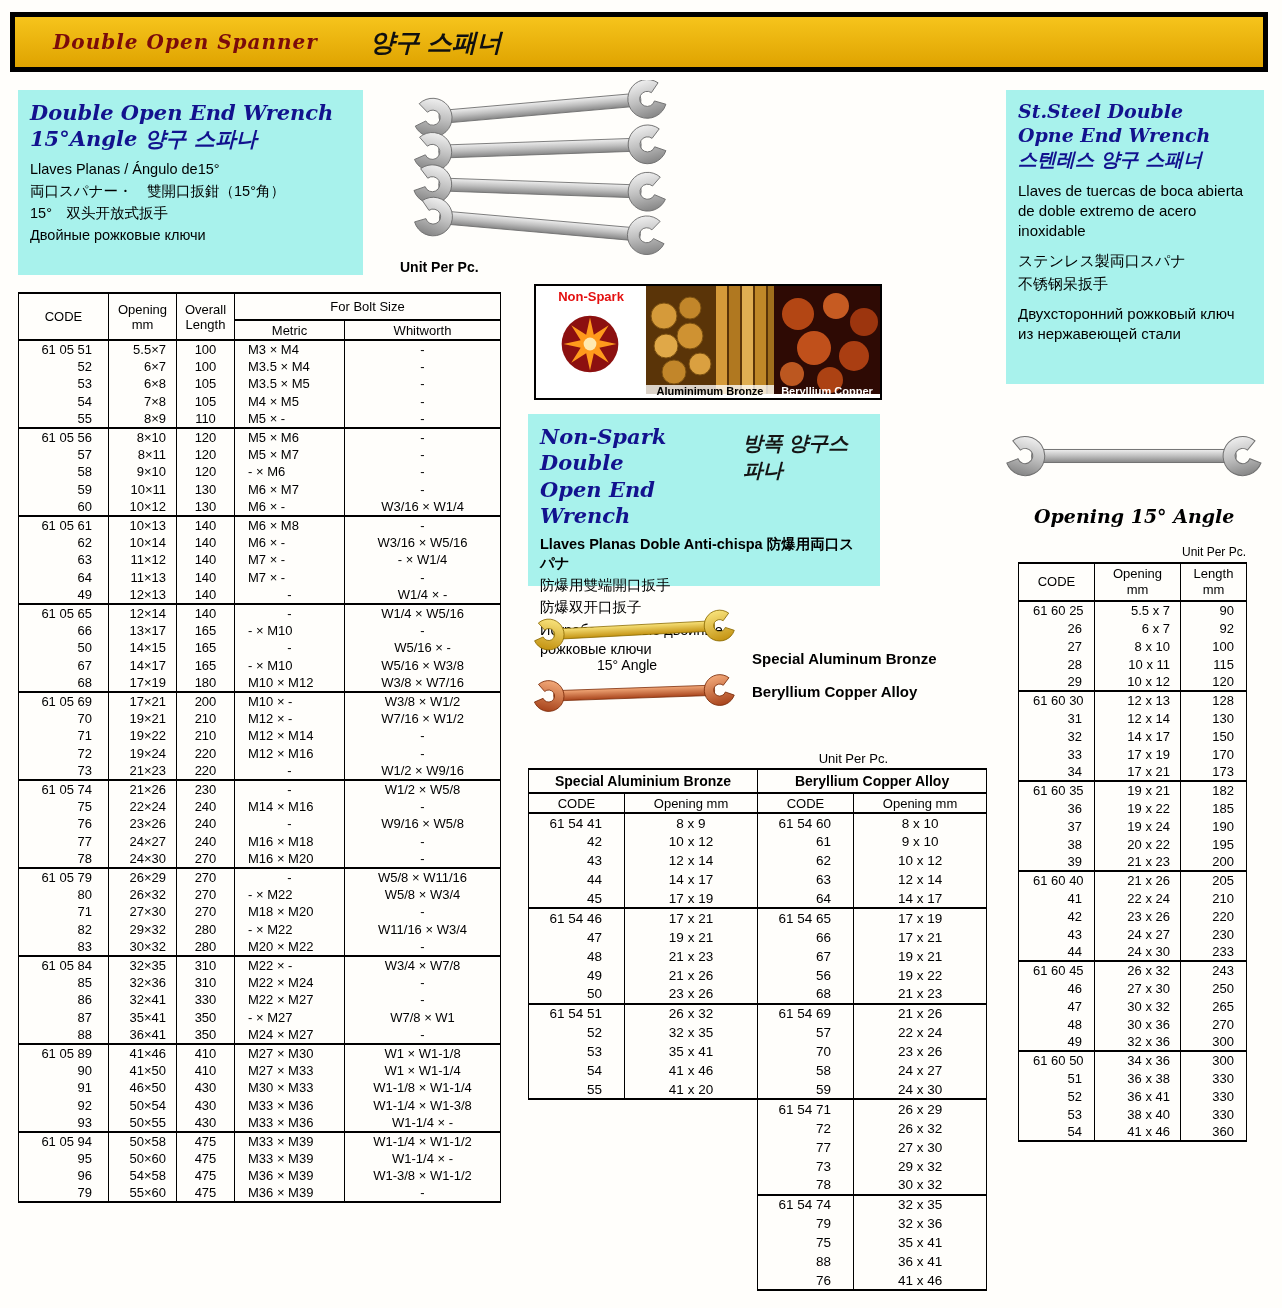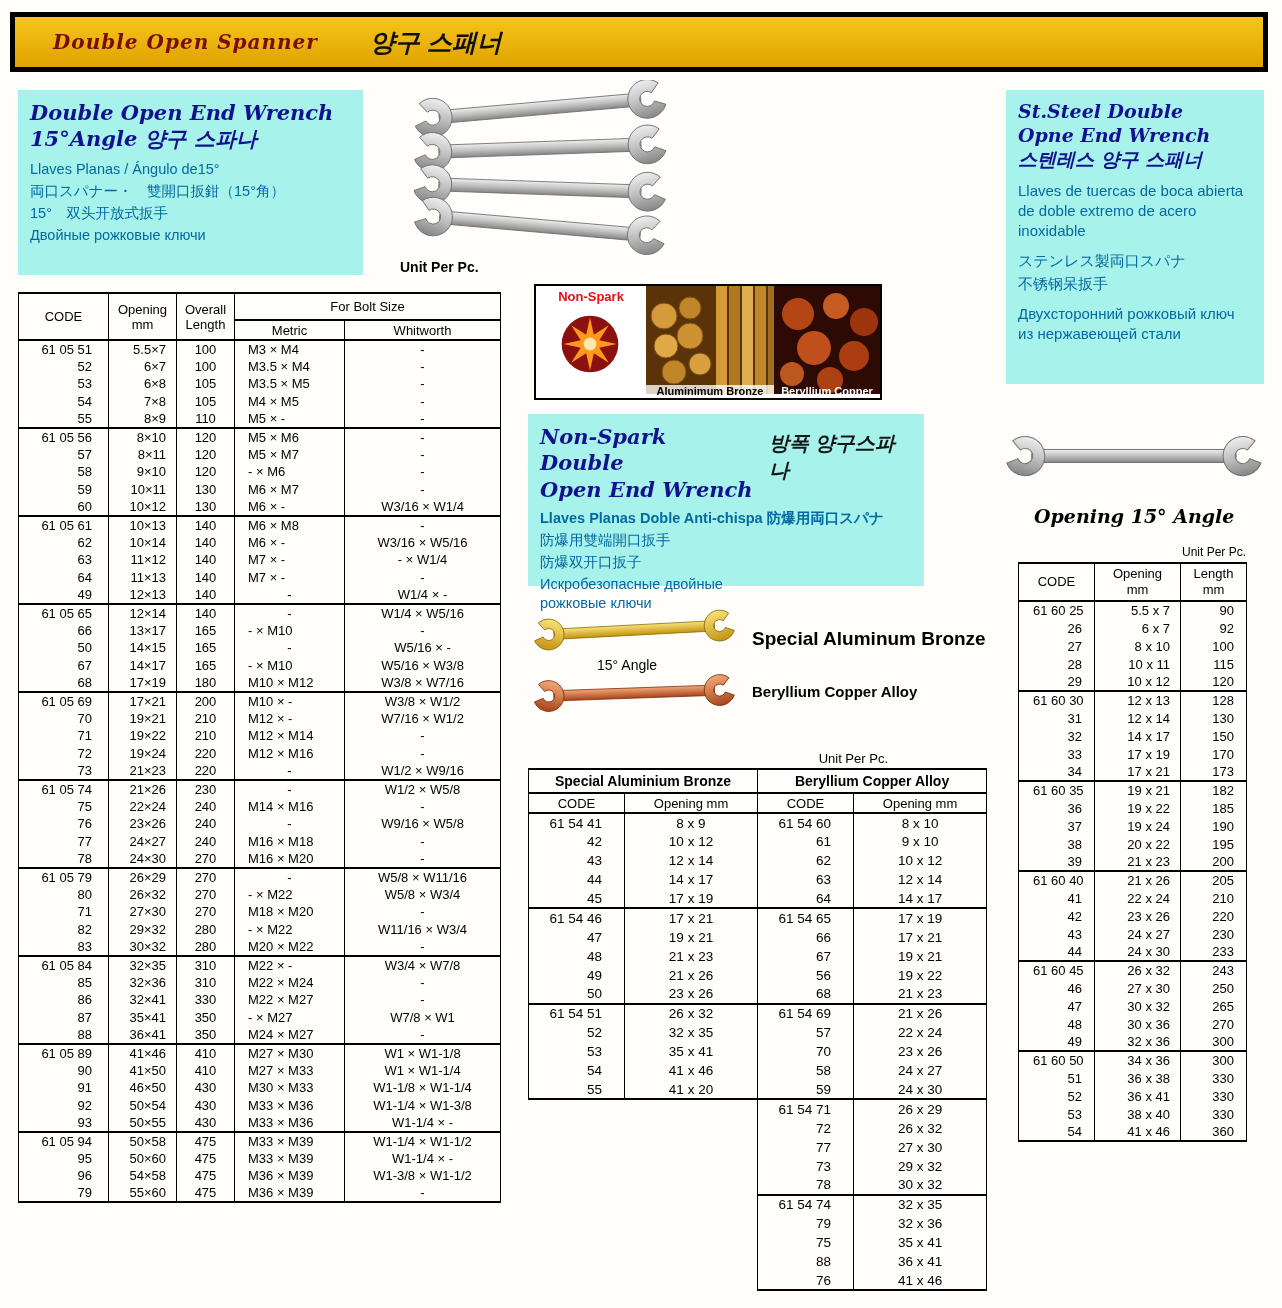--- a/index.html
+++ b/index.html
@@ -13,41 +13,41 @@
             background:linear-gradient(180deg,var(--banner_bg1,#f6c41c),var(--banner_bg2,#dfa300));
             display:flex; align-items:center; padding-left:38px; }
   #banner .ttl-en { font-family:"DejaVu Serif",serif; font-style:italic; font-weight:bold;
                     font-size:20px; color:var(--banner_title,#7a0b0b); letter-spacing:1px; }
   #banner .ttl-ko { font-weight:bold; font-size:25px; color:#101010; margin-left:52px; font-style:italic; }
 
   
   .info { background:var(--box_cyan,#a8f2ec); padding:10px 12px; }
   .info .t { font-family:"DejaVu Serif",serif; font-style:italic; font-weight:bold;
              color:var(--heading_navy,#12128e); line-height:1.25; }
-  .info .ln { font-size:14.5px; line-height:1.32; margin-top:3px; color:#0369a1; }
+  .info .ln { font-size:14.5px; line-height:1.32; margin-top:3px; color:#000000; }
   #left-info  { left:18px;  top:90px; width:345px; height:185px; }
   #left-info .t { font-size:21px; }
   #right-info { left:1006px; top:90px; width:258px; height:294px; }
   #right-info .t { font-size:19px; }
   #right-info .ln { font-size:15px; margin-top:4px; }
   #right-info .gap { margin-top:10px; }
 
-  #nonspark-info { left:528px; top:414px; width:396px; height:172px; }
+  #nonspark-info { left:528px; top:414px; width:352px; height:172px; }
   #nonspark-info .t { font-size:21px; }
   .ns-title-row { display:flex; align-items:flex-start; }
   .ns-ko { font-weight:bold; font-size:20px; color:#151515; margin-left:16px; margin-top:6px; font-style:italic; }
   .bold-ln { font-weight:bold; }
   #nonspark-info .ru { max-width:250px; }
 
   
   .unit { font-weight:bold; font-size:13px; }
   #unit1 { left:400px; top:259px; font-size:14px; }
   #unit2 { left:528px; top:751px; width:360px; text-align:right; font-weight:normal; }
   #unit3 { left:1018px; top:545px; width:228px; text-align:right; font-size:12px; font-weight:normal; }
-  #label-alubronze { left:752px; top:628px; font-weight:bold; font-size:19px;text-align:center; }
+  #label-alubronze { left:752px; top:650px; font-weight:bold; font-size:15px;text-align:center; }
   #label-beryl     { left:752px; top:683px; font-weight:bold; font-size:15px; }
   #label-angle     { left:597px; top:657px; font-size:14px; }
   #label-opening-angle { left:1034px; top:505px; font-family:"DejaVu Serif",serif;
                          font-style:italic; font-weight:bold; font-size:19px; }
 
   
   table.cat { border-collapse:collapse; table-layout:fixed; position:absolute; }
   table.cat th, table.cat td { border-left:1px solid #000; border-right:1px solid #000;
         font-weight:normal; overflow:hidden; white-space:nowrap; }
   table.cat thead th { border-top:2px solid #000; border-bottom:1px solid #000; text-align:center; }

